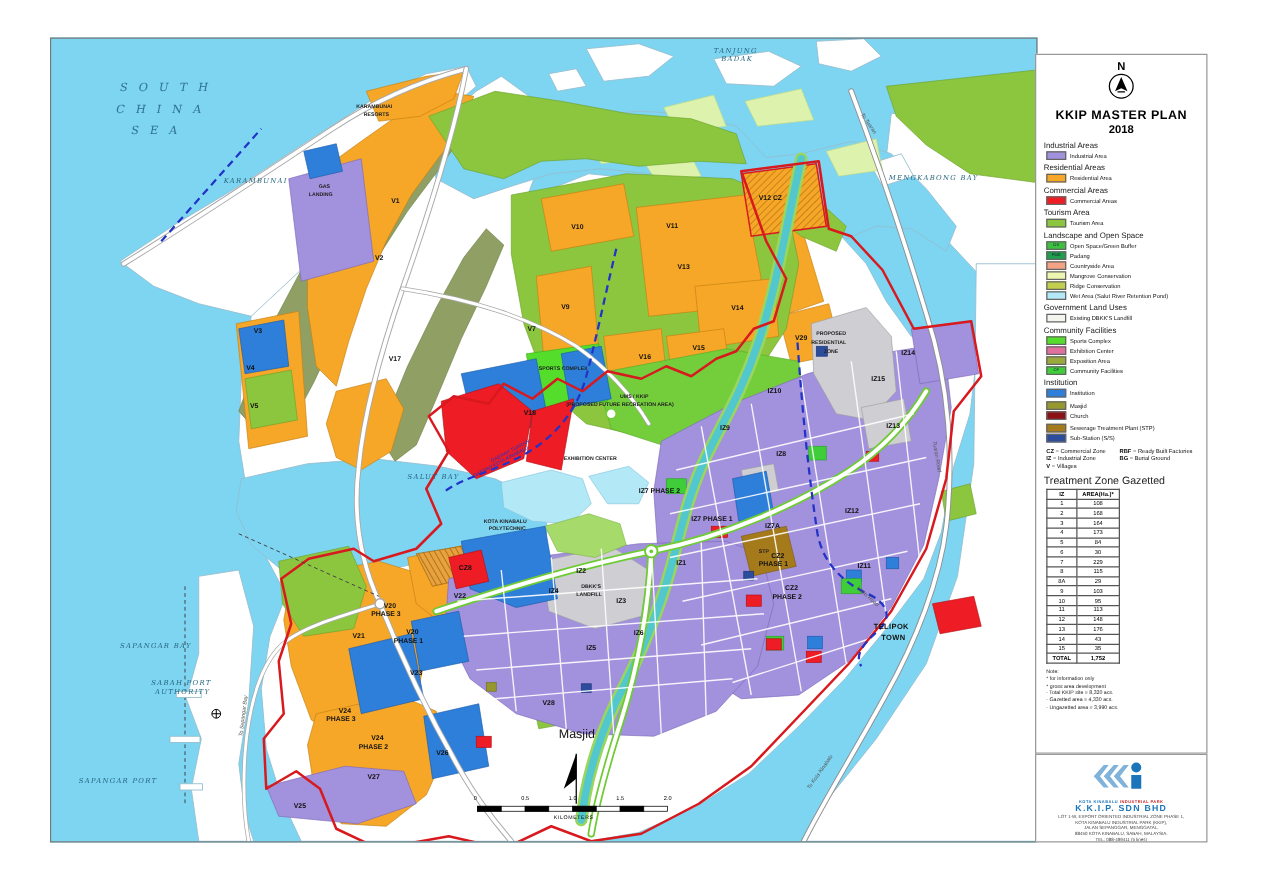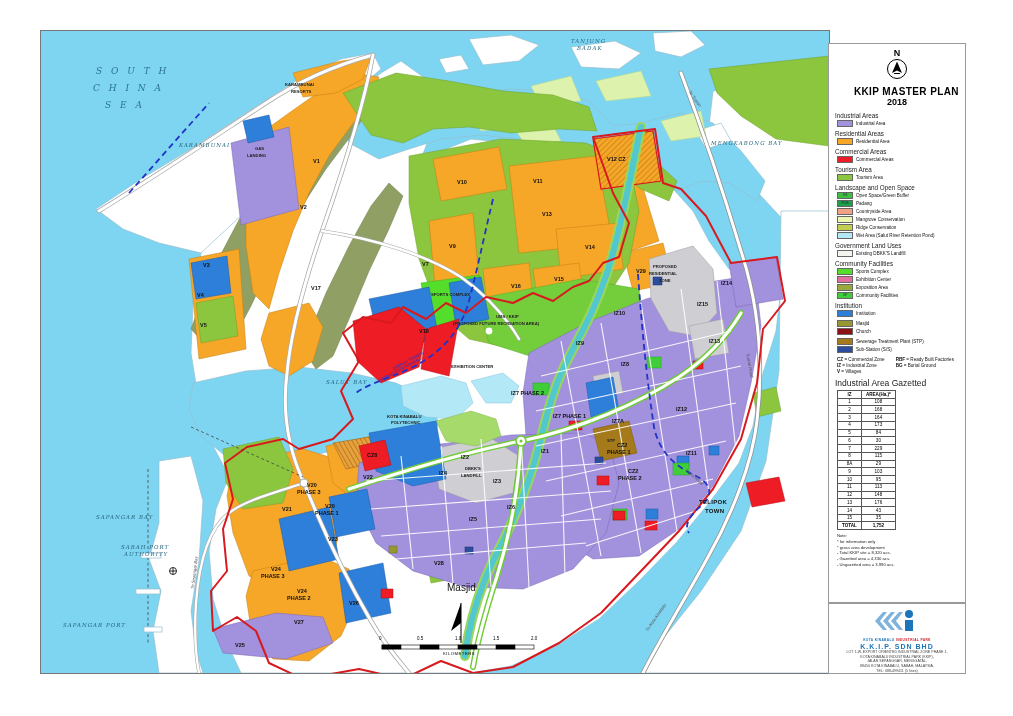--- a/index.html
+++ b/index.html
@@ -15,21 +15,21 @@
   .zone{font-size:5.5px;font-weight:bold;color:#111;}
   .fac{font-size:4.2px;color:#222;font-weight:bold;}
   .road{font-size:4.3px;color:#555;font-style:italic;}
   .bnd{font-size:4px;color:#2233C8;font-style:italic;}
   .tick{font-size:4.5px;color:#000;}
   .kmcap{font-size:4.2px;color:#000;letter-spacing:.5px;}
 
   #legend-panel{position:absolute;left:828px;top:43px;width:138px;height:560px;background:#fff;border:1px solid #999;box-sizing:border-box;padding:4px 6px 2px 6px;overflow:hidden;}
   #compass-wrap{text-align:center;}
   #compass-letter{font-size:9px;font-weight:bold;}
-  #legend-title{text-align:right;font-size:10px;font-weight:bold;letter-spacing:.4px;margin-top:2px;}
+  #legend-title{text-align:center;font-size:10px;font-weight:bold;letter-spacing:.4px;margin-top:2px;}
   #legend-year{text-align:center;font-size:9px;font-weight:bold;margin-bottom:5px;}
   .lg-group{margin-bottom:3px;}
   .lg-head{font-size:6.3px;color:#222;margin-bottom:1px;}
   .lg-row{display:flex;align-items:center;margin:1px 0 0 2px;}
   .lg-swatch{width:14px;height:5px;border:.5px solid #666;margin-right:3px;flex:0 0 auto;font-size:3.2px;line-height:5px;text-align:center;color:#113;overflow:hidden;}
   .lg-label{font-size:4.6px;color:#111;}
   #abbr-grid{display:grid;grid-auto-flow:column;grid-template-rows:repeat(3,auto);gap:1px 6px;margin:4px 0 4px 2px;}
   .abbr-item{font-size:4.6px;color:#111;}
   .abbr-item b{font-weight:bold;}
   #table-title{font-size:8.5px;color:#222;margin:3px 0 2px 0;}
@@ -509,21 +509,21 @@
           </div>
         </div>
       </div>
     <div id="abbr-grid">
         <div class="abbr-item"><b>CZ</b> = Commercial Zone</div>
         <div class="abbr-item"><b>IZ</b> = Industrial Zone</div>
         <div class="abbr-item"><b>V</b> = Villages</div>
         <div class="abbr-item"><b>RBF</b> = Ready Built Factories</div>
         <div class="abbr-item"><b>BG</b> = Burial Ground</div>
       </div>
-    <div id="table-title">Industrial Area Gazetted</div>
+    <div id="table-title">Treatment Zone Gazetted</div>
     <table id="iz-table">
       <thead>
           <tr>
             <th>IZ</th>
             <th>AREA(Ha.)*</th>
           </tr>
         </thead>
       <tbody>
           <tr>
             <td>1</td>

